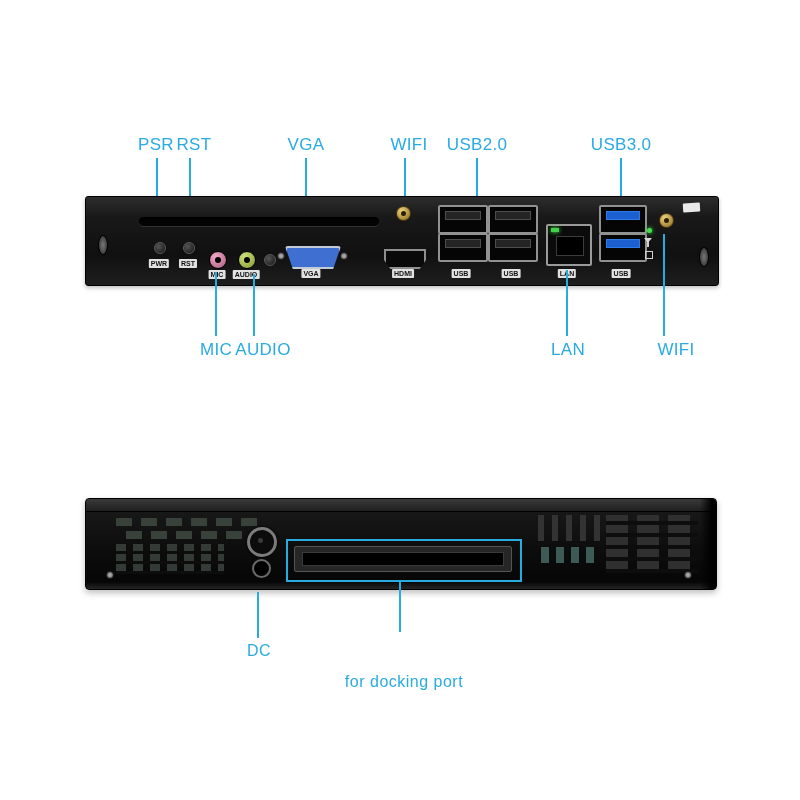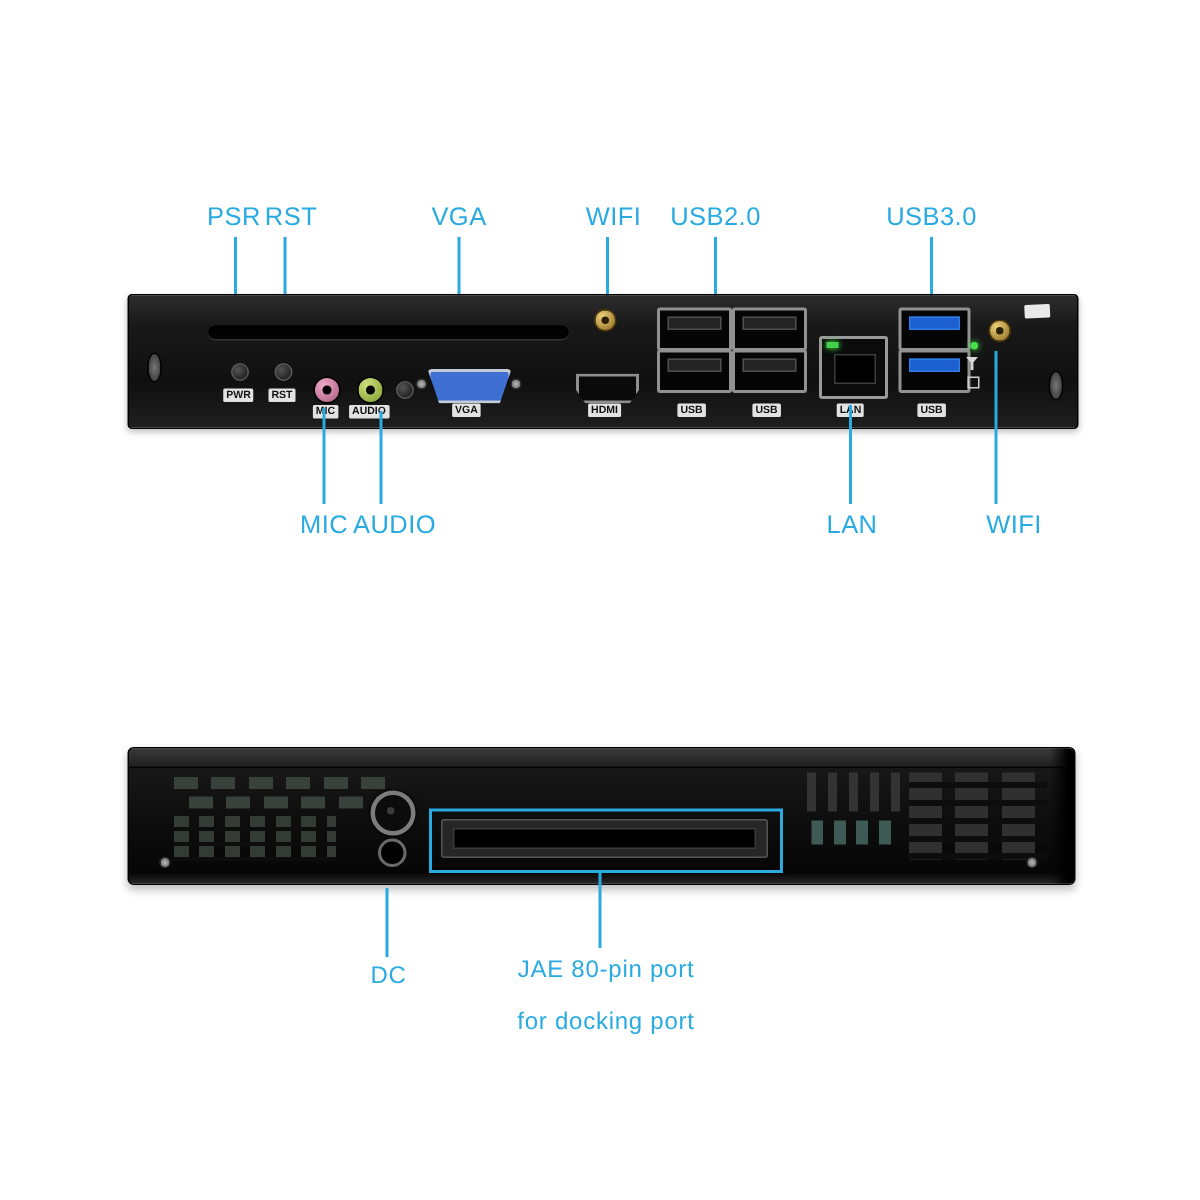--- a/index.html
+++ b/index.html
@@ -187,16 +187,15 @@
 
     <div class="screw" style="left:20px;top:72px"></div>
     <div class="screw" style="left:598px;top:72px"></div>
     <div class="shade-r"></div>
   </div>
 
   <div class="cline" style="left:258px;top:592px;height:46px"></div>
   <div class="cline" style="left:400px;top:582px;height:50px"></div>
 
   <div class="callout big" style="left:259px;top:642px">DC</div>
-  <div class="callout big" style="left:404px;top:638px">JAE 80-pin port</div>
   <div class="callout big" style="left:404px;top:673px">for docking port</div>
 
 </div>
 
 </body></html>

